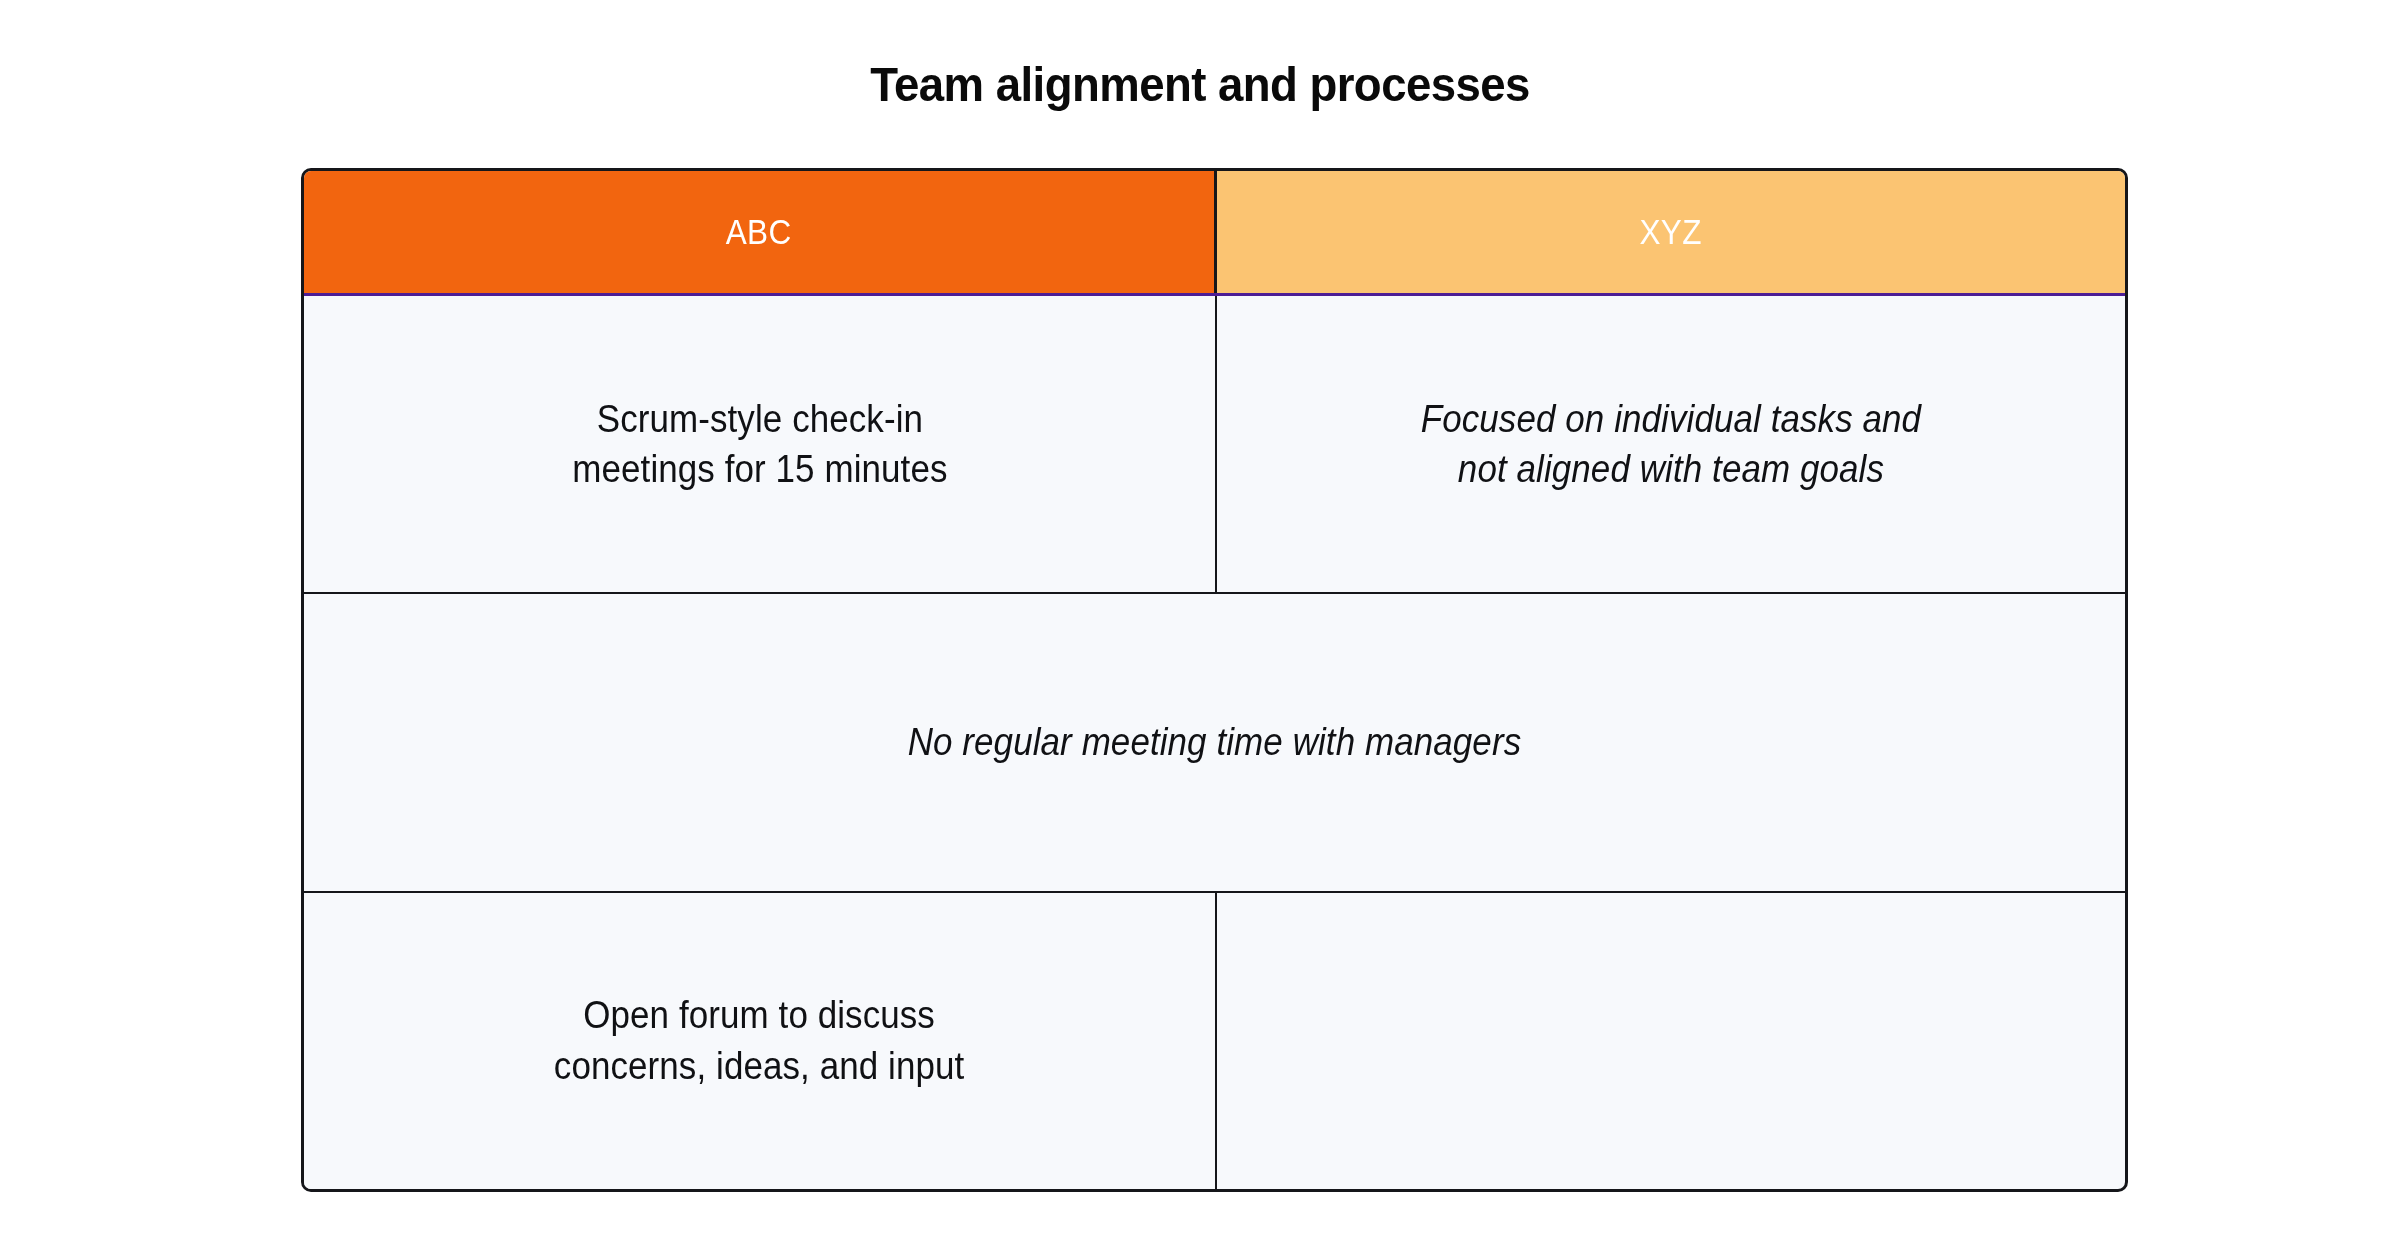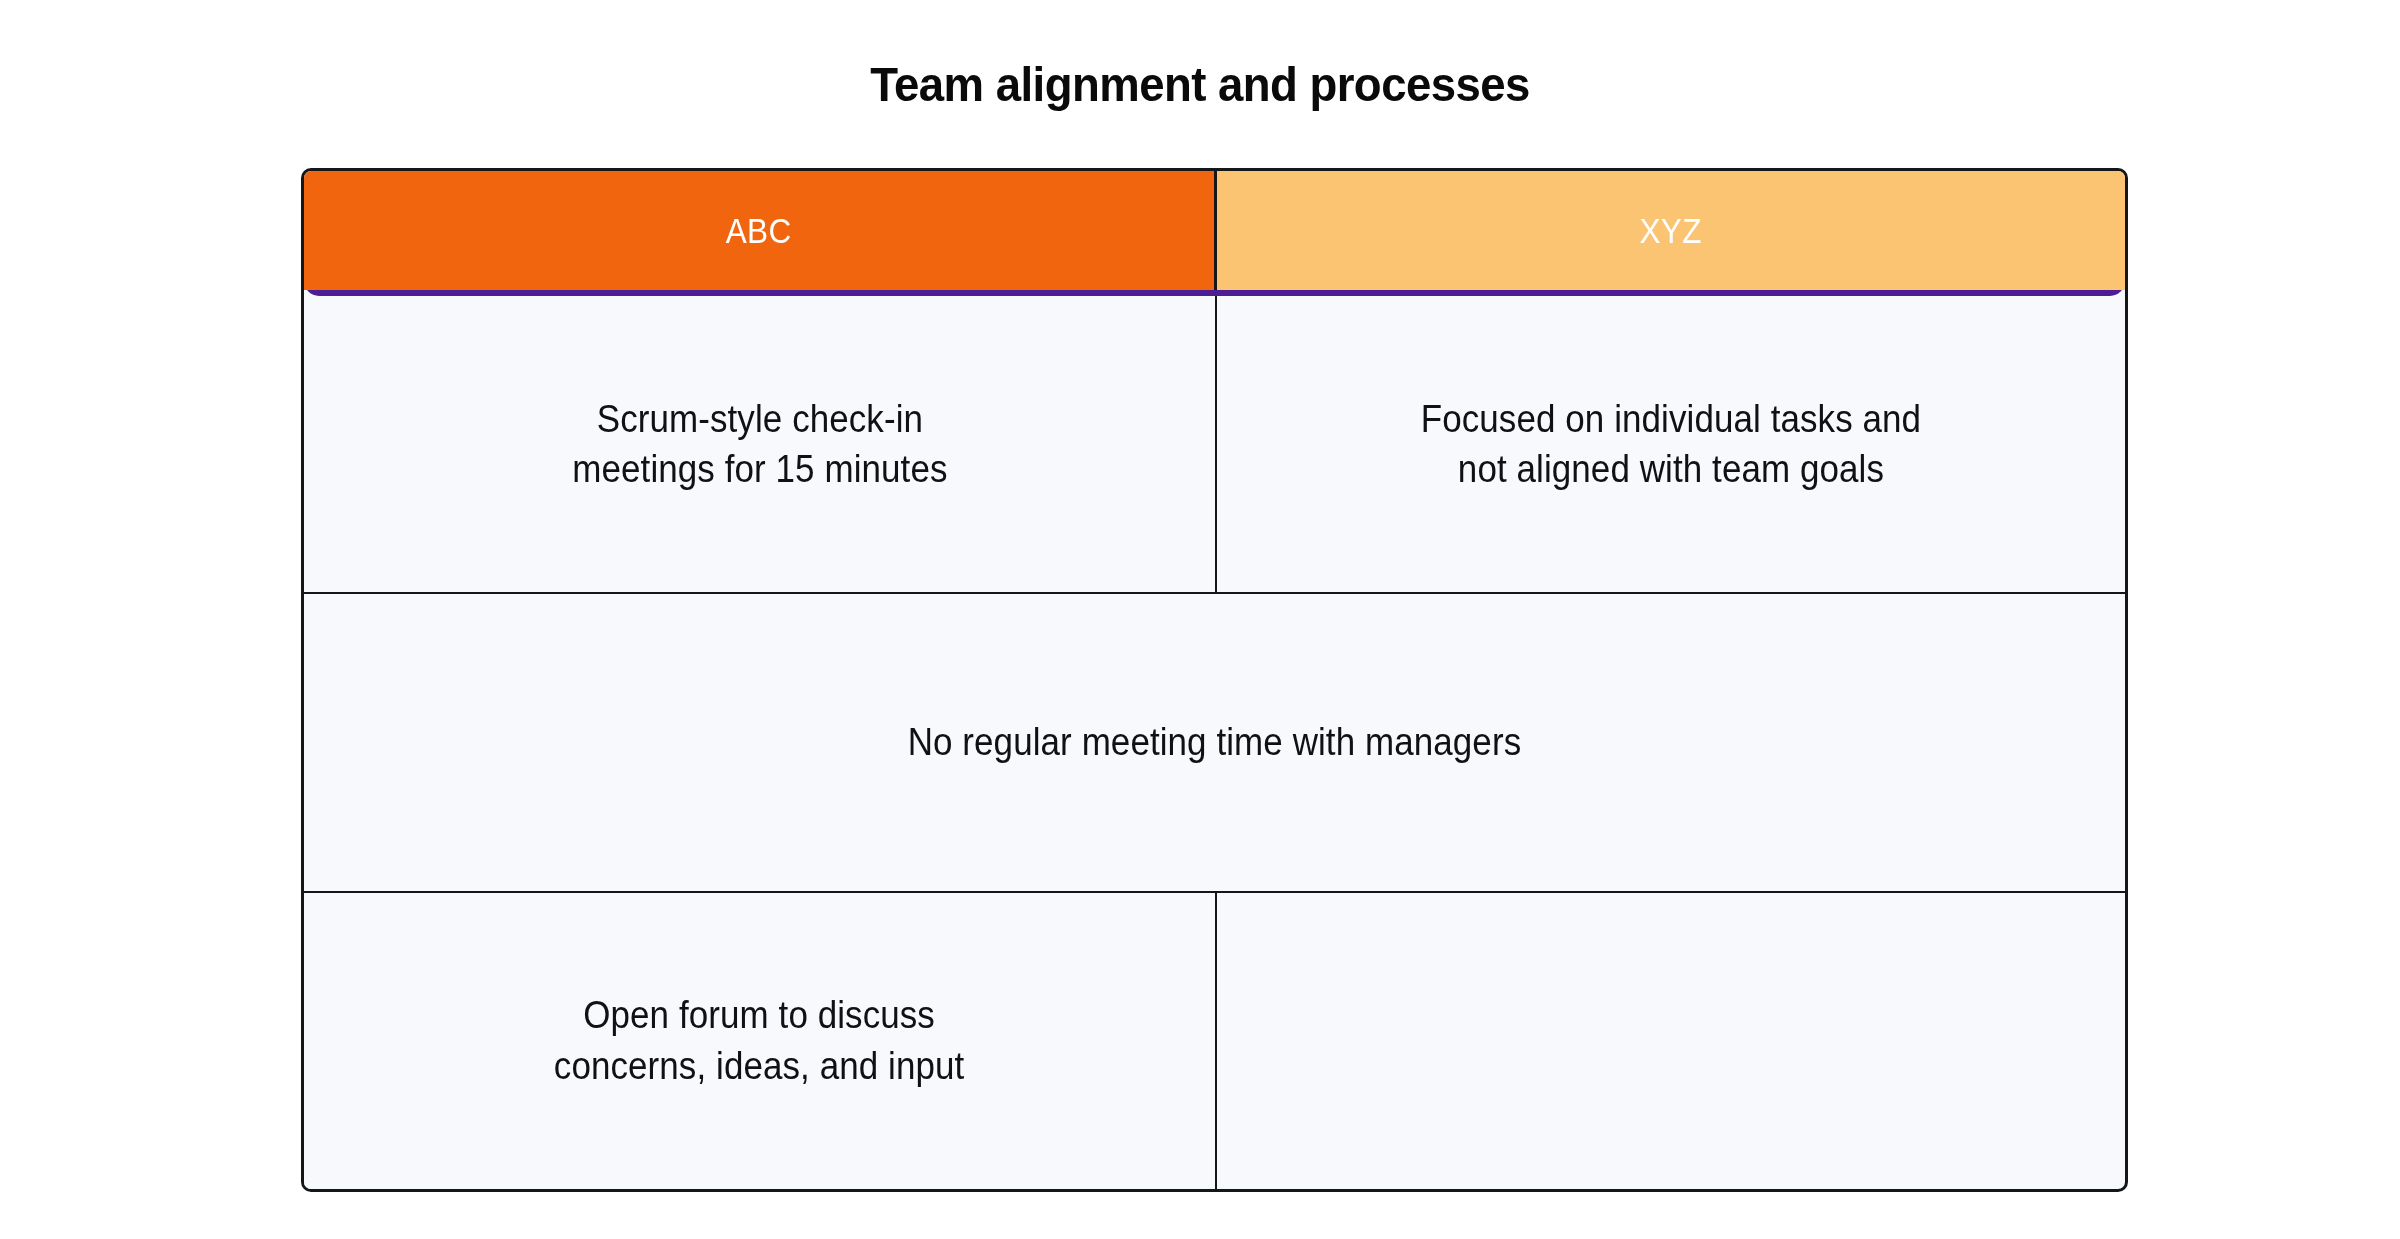--- a/index.html
+++ b/index.html
@@ -58,23 +58,22 @@
     flex-direction: column;
     width: 100%;
     height: 100%;
   }
 
   
   .head-row {
     display: flex;
     height: 125px;
     flex: 0 0 125px;
-    border-bottom: 6px solid #4c1d95;
+    border-bottom: 3px solid #4c1d95;
     box-sizing: border-box;
-    border-radius: 15px;
   }
   .head-cell {
     display: flex;
     align-items: center;
     justify-content: center;
     box-sizing: border-box;
     height: 100%;
   }
   .head-cell.col-a {
     width: 913px;
@@ -118,20 +117,21 @@
     height: 100%;
   }
   .body-cell.col-a {
     width: 913px;
     flex: 0 0 913px;
     border-right: 2px solid #15161A;
     align-items: center;
   }
   .body-cell.col-b {
     flex: 1 1 auto;
+    font-style: italic;
   }
   .cell-text {
     font-family: "Liberation Sans", sans-serif;
     font-size: 38px;
     font-weight: 400;
     color: #101114;
     line-height: 1.33;
     text-align: center;
     letter-spacing: 0.1px;
     white-space: pre-line;

